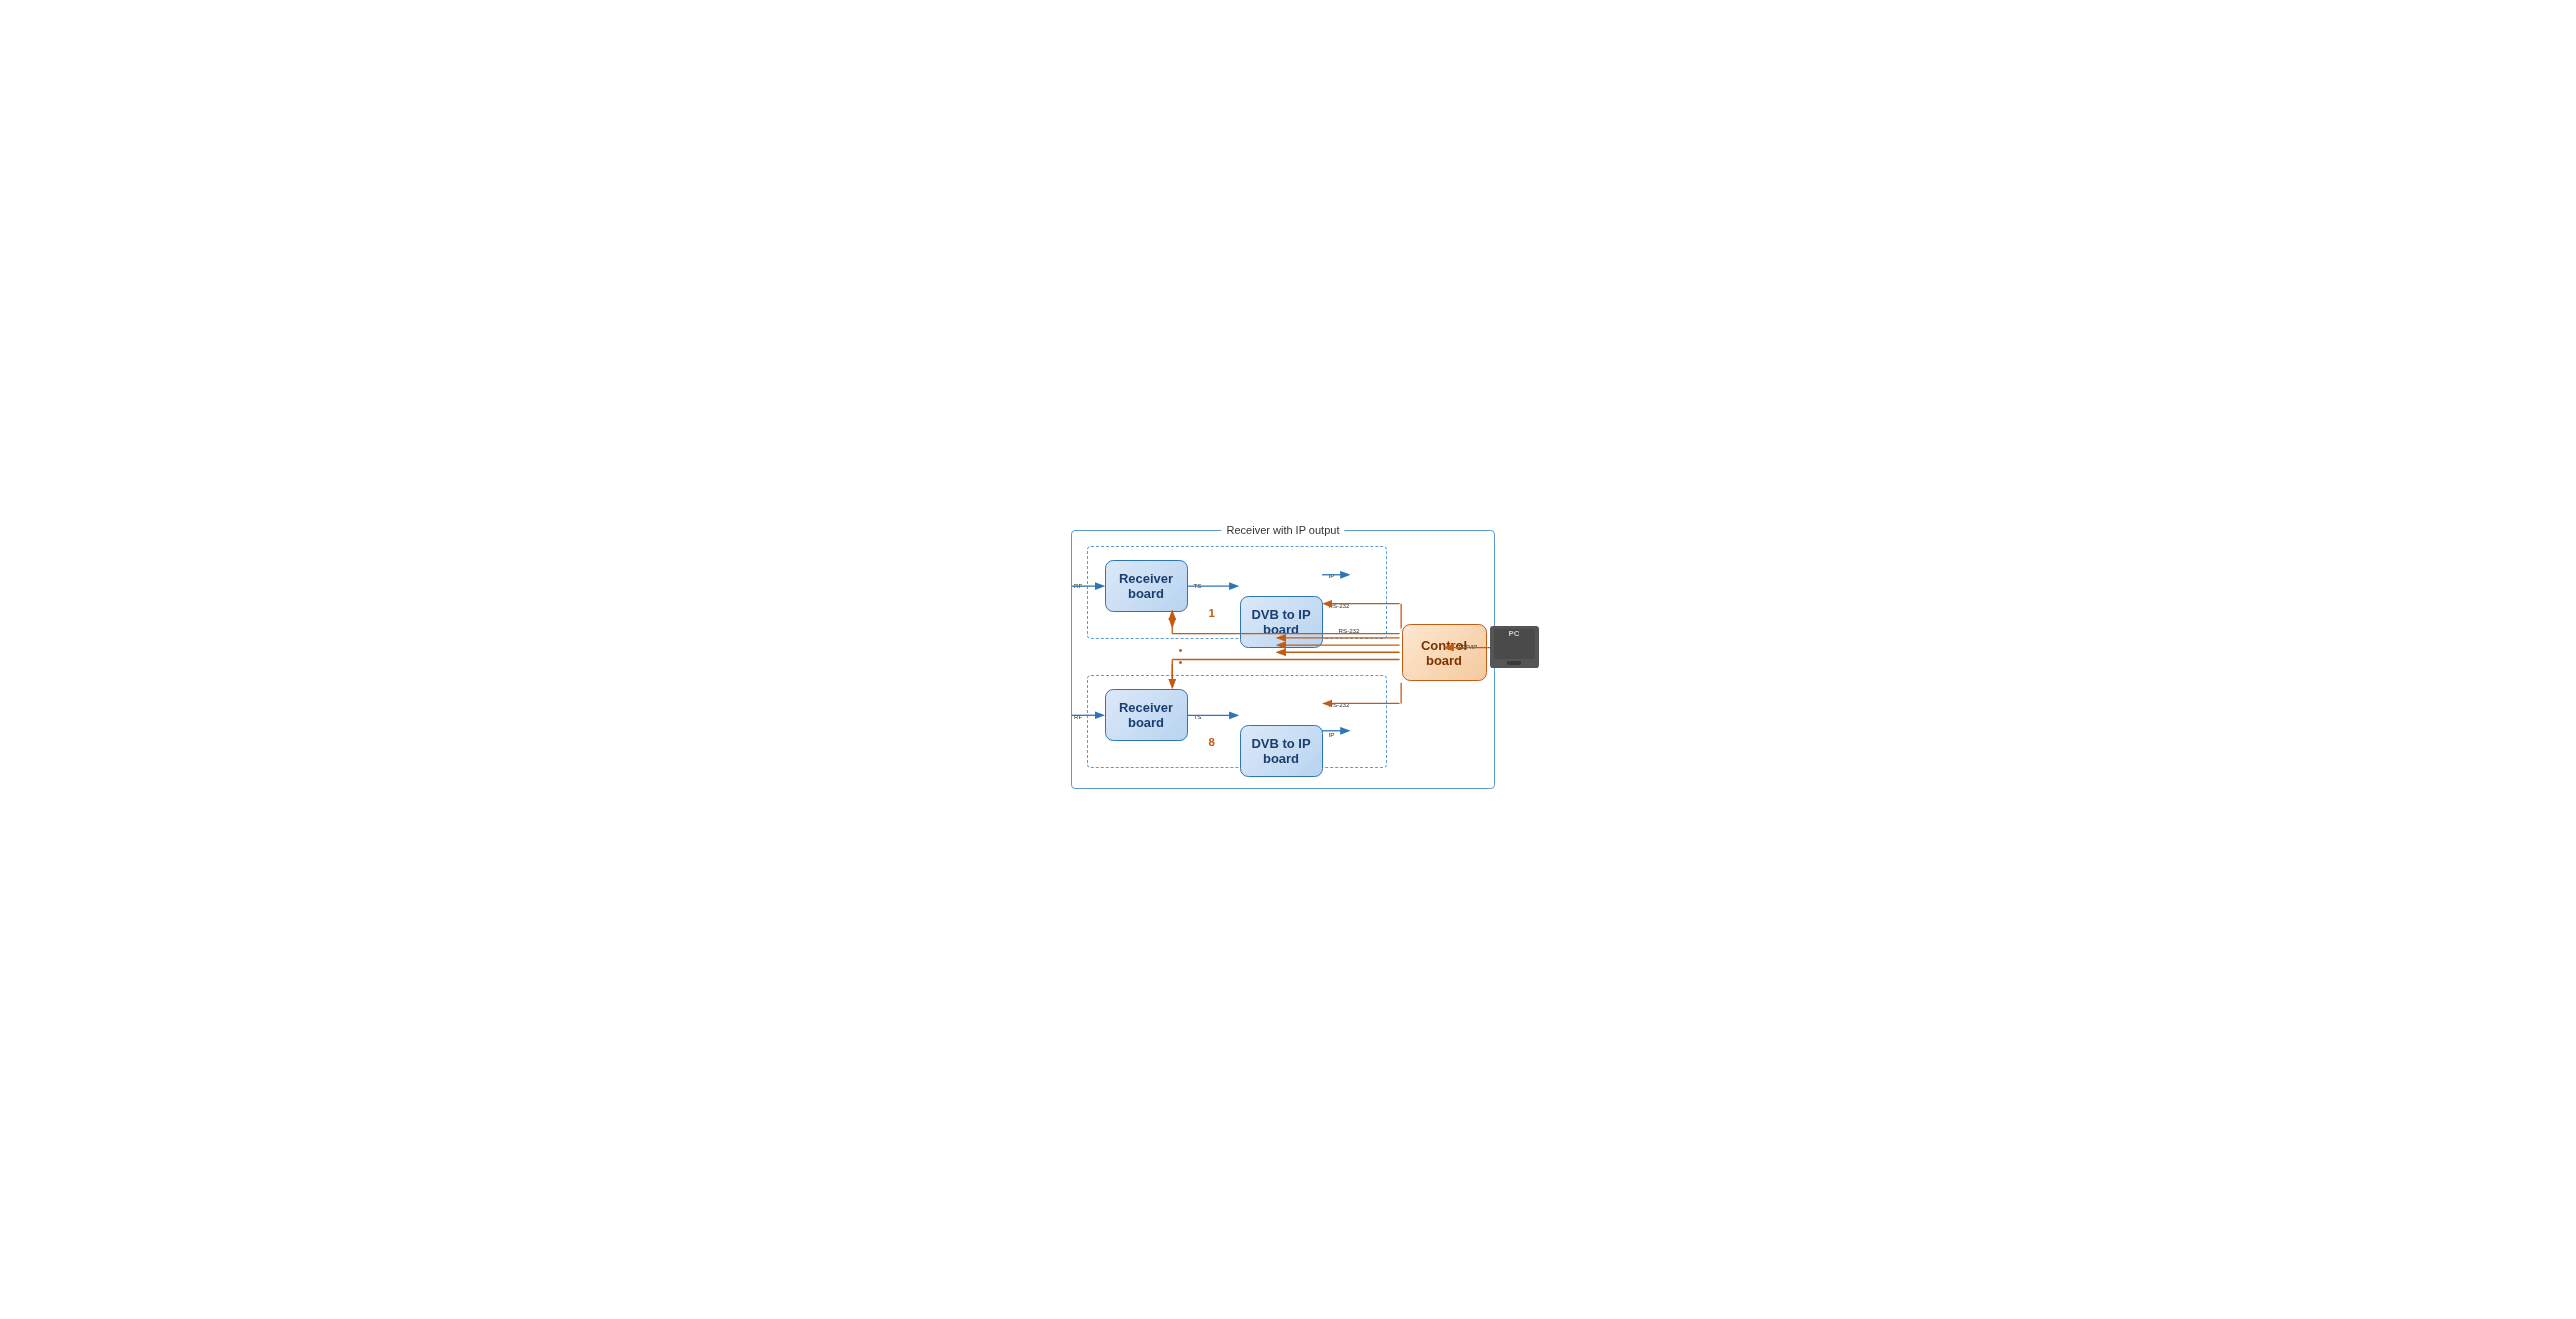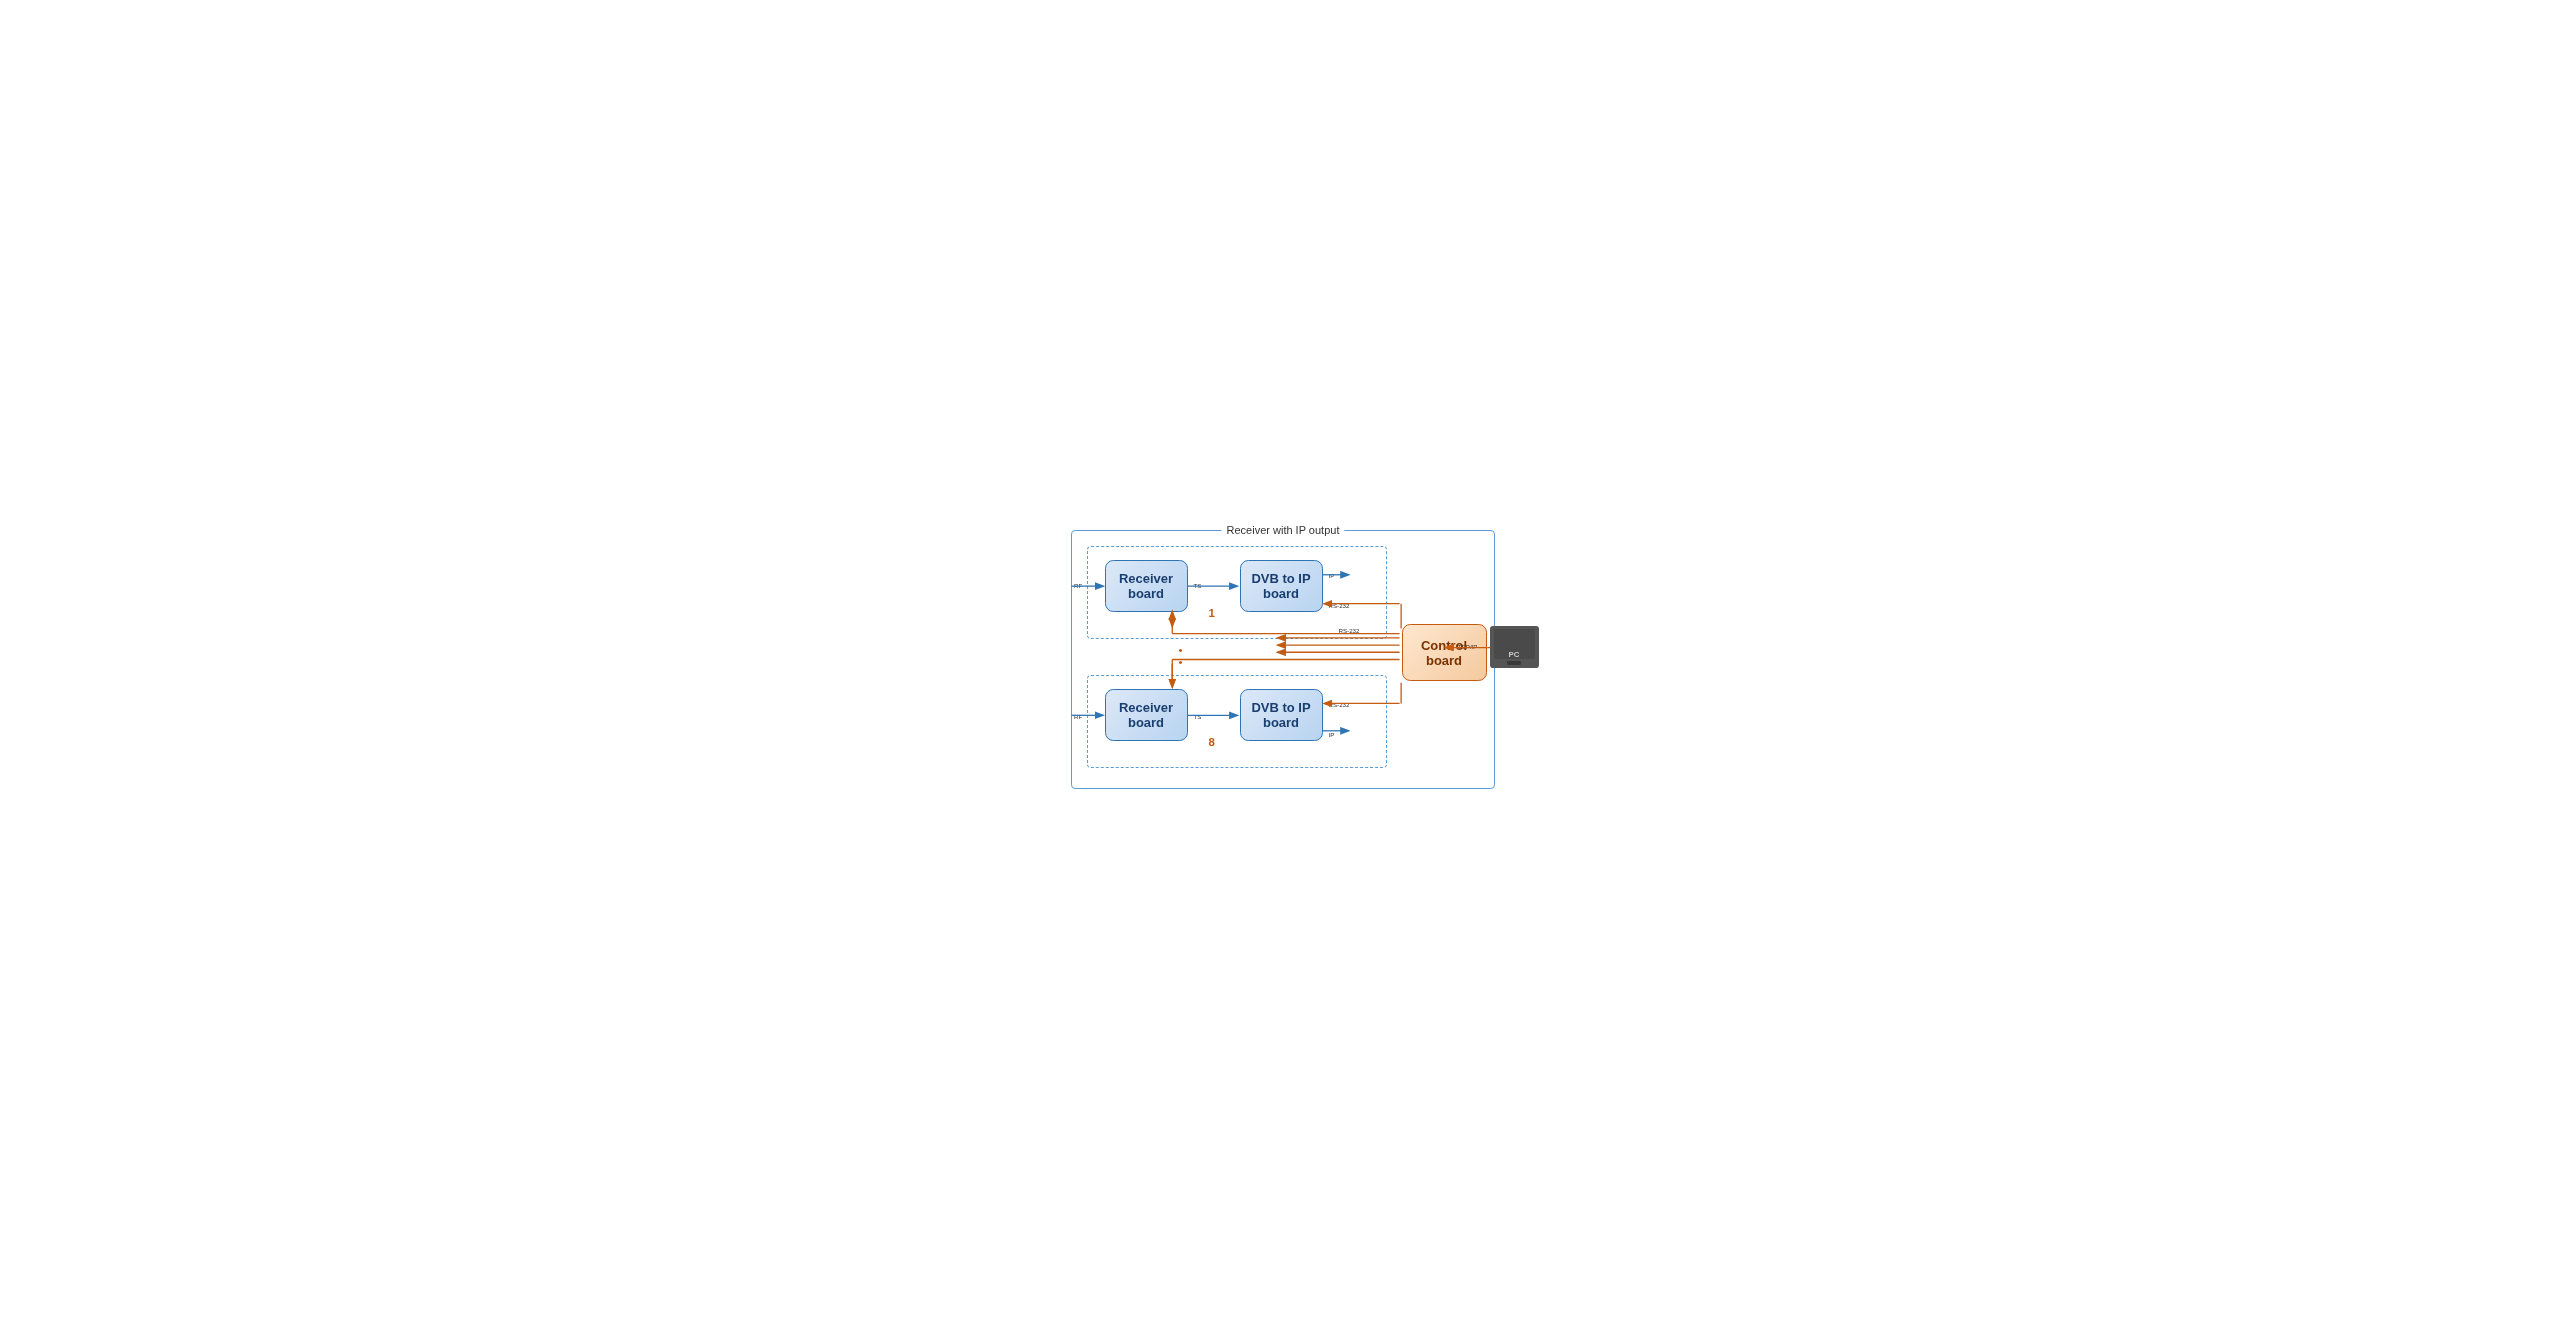--- a/index.html
+++ b/index.html
@@ -76,20 +76,21 @@
       color: #1a3f6f;
       width: 83px;
       height: 52px;
     }
     .dvb-board {
       background: linear-gradient(135deg, #dce8f8, #b8d4f0);
       border: 1.3px solid #2e75b6;
       color: #1a3f6f;
       width: 83px;
       height: 52px;
+      margin-top: 36px;
     }
     .control-board {
       background: linear-gradient(135deg, #fde8d0, #f5c99e);
       border: 1.3px solid #c55a11;
       color: #7b3200;
       width: 85px;
       height: 57px;
     }
 
     
@@ -195,21 +196,21 @@
     <span>Receiver board</span>
   </div>
   <div class="board-box dvb-board dvb-bottom">
     <span>DVB to IP board</span>
   </div>
   <div class="board-box control-board control">
     <span>Control board</span>
   </div>
 
   <div class="pc-box" style="position:absolute; left:434px; top:101px; width:49px; height:42px; background:#555; border-radius:3.1px; display:flex; flex-direction:column; align-items:center; justify-content:center; gap:1.6px;">
-    <div class="pc-screen" style="width:41px; height:30px; background:#4a4a4a; border-radius:2.1px; display:flex; align-items:flex-end; justify-content:center; color:#ccc; font-weight:bold; font-size:7.8px;">
+    <div class="pc-screen" style="width:41px; height:30px; background:#4a4a4a; border-radius:2.1px; display:flex; align-items:flex-start; justify-content:center; color:#ccc; font-weight:bold; font-size:7.8px;">
       <span>PC</span>
     </div>
     <div class="pc-stand" style="width:14.5px; height:4.1px; background:#3a3a3a; border-radius:0 0 1.6px 1.6px;"></div>
   </div>
 
   <div class="dots" style="left:123px; top:119px;">•<br>•</div>
 
   <span class="arrow-label" style="left:18.6px; top:57px;">RF</span>
 
   <span class="arrow-label" style="left:138px; top:57px;">TS</span>

